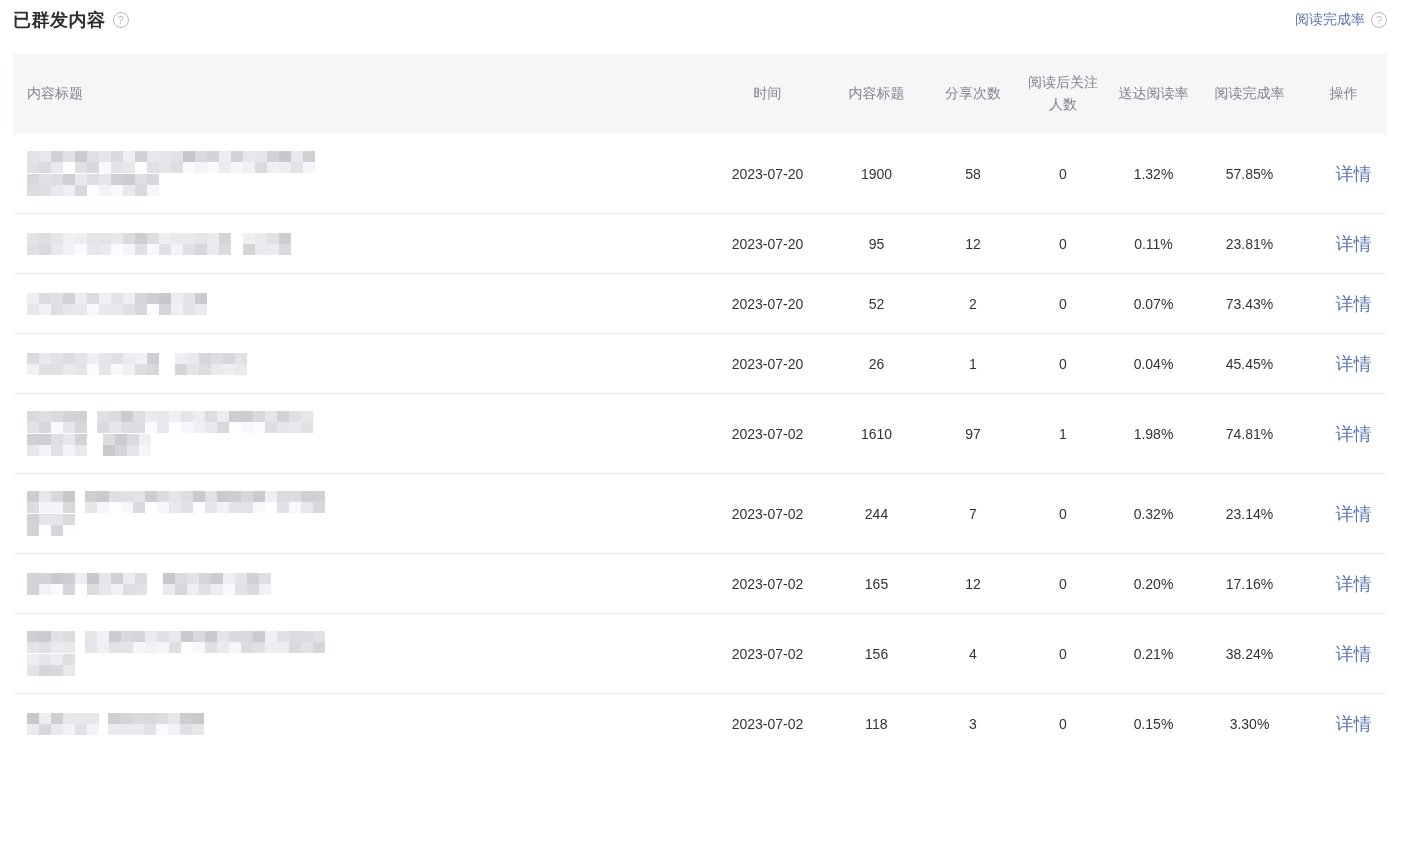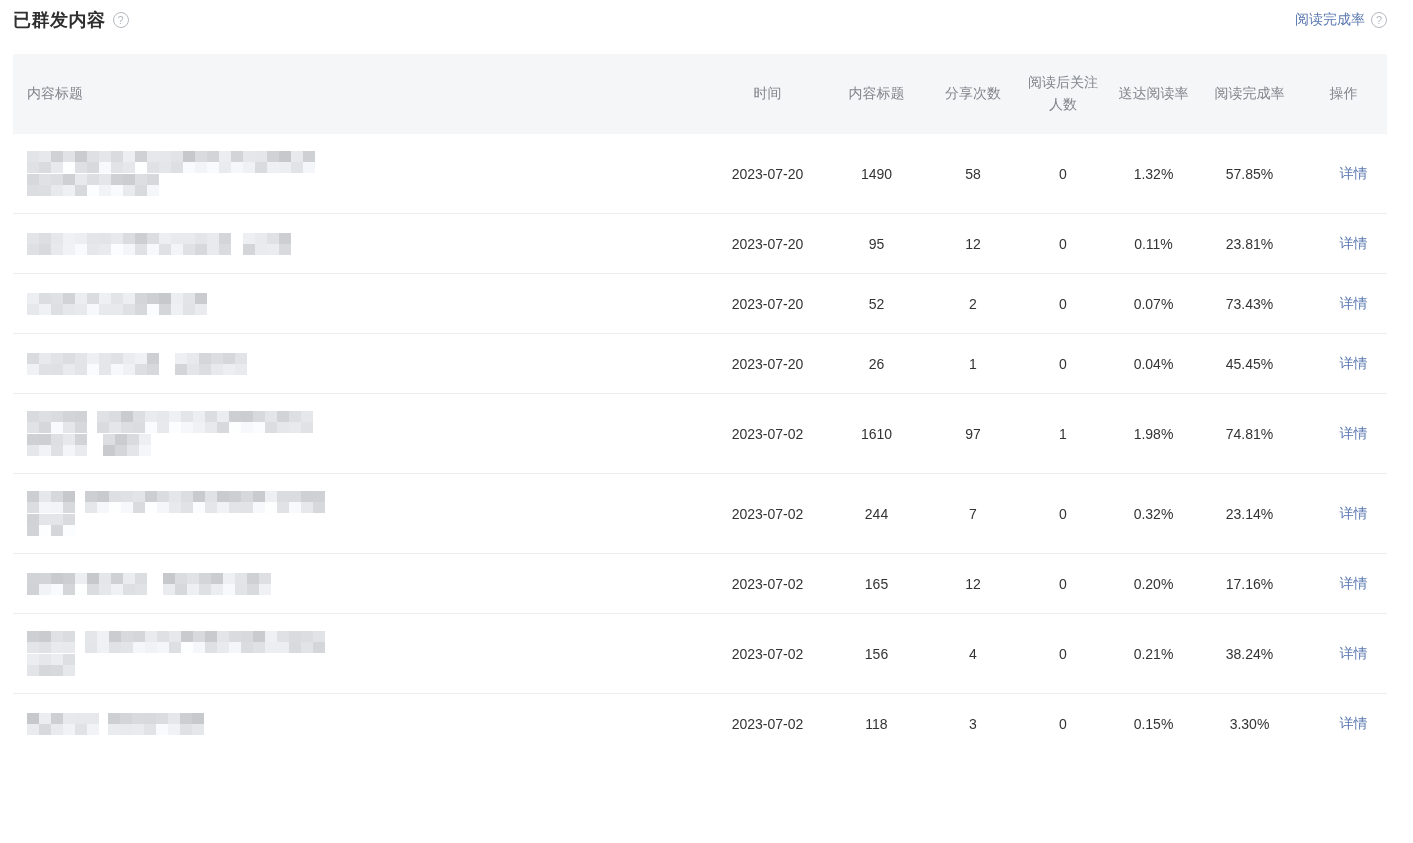--- a/index.html
+++ b/index.html
@@ -37,21 +37,21 @@
   .th { font-size: 14px; color: #81858c; text-align: center; font-weight: normal; line-height: 1.55; }
   .th.col-title { text-align: left; padding-left: 14px; }
   .th .wrap-narrow { display: inline-block; max-width: 74px; }
 
   .trow { background: #fff; border-bottom: 1px solid #ebedef; }
   .trow.short { height: 60px; }
   .trow.tall  { height: 80px; }
   .trow:last-child { border-bottom: none; }
   .td { font-size: 14px; color: #333; text-align: center; }
   .td.col-title { text-align: left; padding-left: 14px; }
-  .detail-link { font-size: 14px; color: #5a78b0; text-decoration: none; cursor: pointer; margin-left: 20px; }
+  .detail-link { font-size: 18px; color: #5a78b0; text-decoration: none; cursor: pointer; margin-left: 20px; }
 
   
   .mask-line { display: flex; height: 22px; margin: 1px 0; }
   .mask-seg { display: flex; flex-wrap: wrap; height: 22px; overflow: hidden;
     margin-right: 8px; align-content: flex-start; }
   .mask-seg i { display: block; width: 12px; height: 11px; }
 </style>
 </head>
 <body>
 
@@ -157,21 +157,21 @@
                 <i style="background: rgb(251, 253, 255);"></i>
                 <i style="background: rgb(241, 243, 246);"></i>
                 <i style="background: rgb(248, 250, 253);"></i>
                 <i style="background: rgb(232, 234, 237);"></i>
                 <i style="background: rgb(216, 218, 221);"></i>
                 <i style="background: rgb(244, 246, 249);"></i>
               </div>
             </div>
           </div>
     <div class="td">2023-07-20</div>
-    <div class="td">1490</div>
+    <div class="td">1900</div>
     <div class="td">58</div>
     <div class="td">0</div>
     <div class="td">1.32%</div>
     <div class="td">57.85%</div>
     <div class="td"><a class="detail-link">详情</a></div>
   </div>
         <div class="tgrid trow short">
     <div class="td col-title">
             <div class="mask-line">
               <div class="mask-seg" style="width: 208px;">

